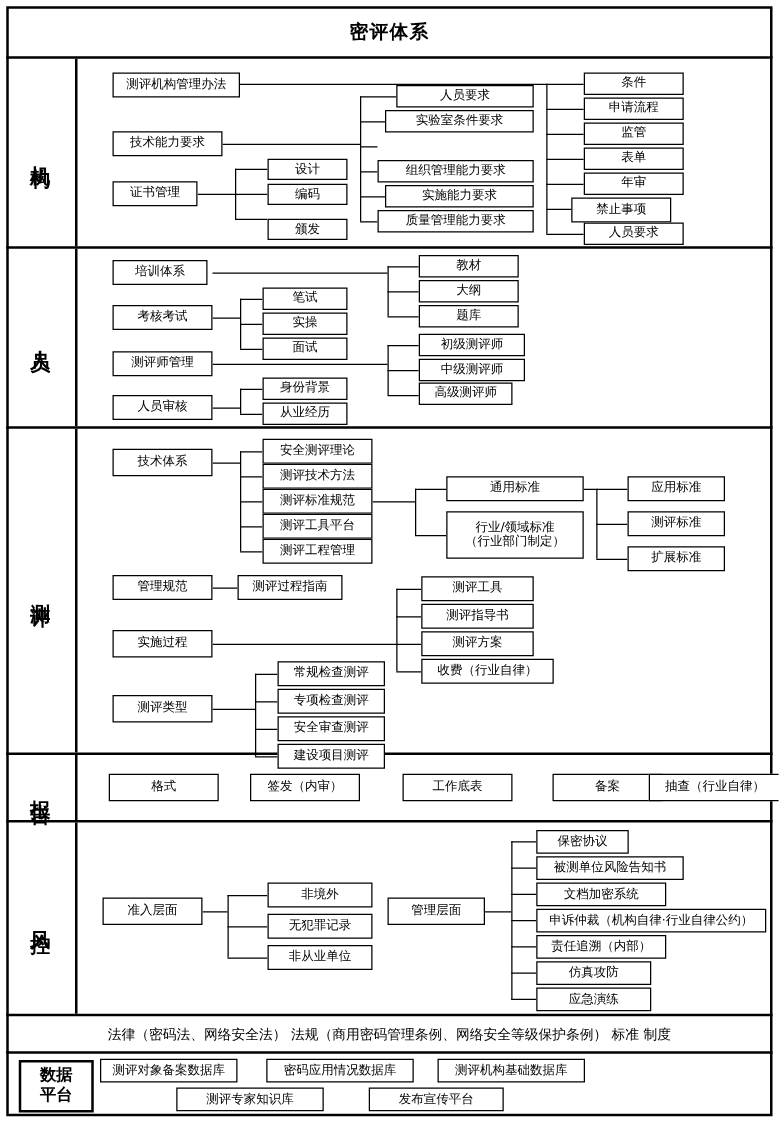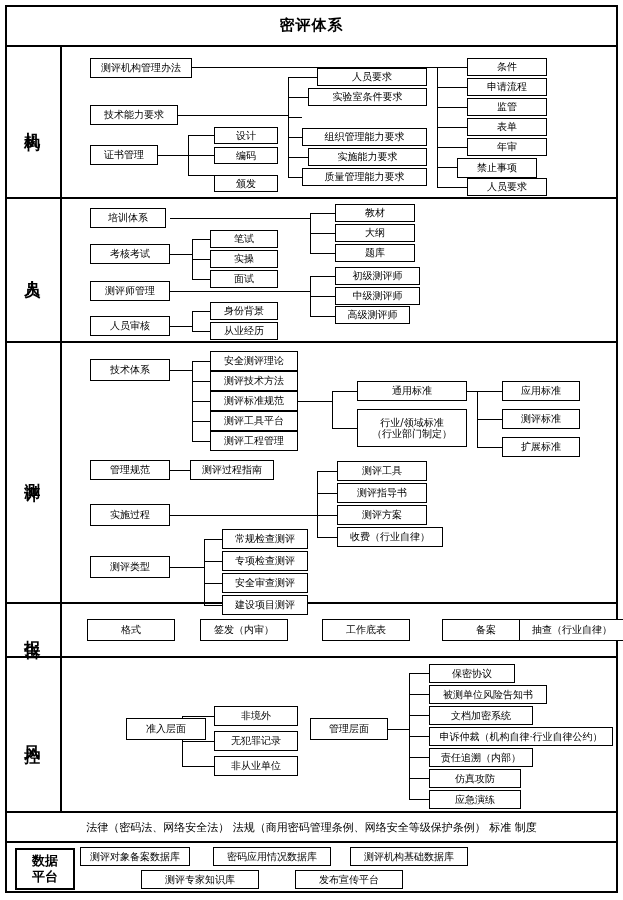--- a/index.html
+++ b/index.html
@@ -285,33 +285,33 @@
       <div class="node" style="left:457px;top:15px;width:106px;height:22px;">抽查（行业自律）</div>
     </div>
   </div>
 
   <div class="band" style="top:658px;height:155px;">
     <div class="band-label">
       <span>风控</span>
     </div>
     <div class="band-body">
 
-      <div class="node" style="left:20px;top:60px;width:80px;height:22px;margin-left:44px;">准入层面</div>
+      <div class="node" style="left:20px;top:60px;width:80px;height:22px;">准入层面</div>
       <div class="node" style="left:152px;top:48px;width:84px;height:20px;">非境外</div>
       <div class="node" style="left:152px;top:73px;width:84px;height:20px;">无犯罪记录</div>
       <div class="node" style="left:152px;top:98px;width:84px;height:20px;">非从业单位</div>
       <div class="h-line" style="left:100px;top:71px;width:20px;"></div>
       <div class="v-line" style="left:120px;top:58px;height:50px;"></div>
       <div class="h-line" style="left:120px;top:58px;width:32px;"></div>
       <div class="h-line" style="left:120px;top:83px;width:32px;"></div>
       <div class="h-line" style="left:120px;top:108px;width:32px;"></div>
 
       <div class="node" style="left:248px;top:60px;width:78px;height:22px;">管理层面</div>
 
-      <div class="node" style="left:367px;top:6px;width:86px;height:19px;">保密协议</div>
+      <div class="node" style="left:367px;top:6px;width:74px;height:19px;">保密协议</div>
       <div class="node" style="left:367px;top:27px;width:118px;height:19px;">被测单位风险告知书</div>
       <div class="node" style="left:367px;top:48px;width:104px;height:19px;">文档加密系统</div>
       <div class="node" style="left:367px;top:69px;width:184px;height:19px;">申诉仲裁（机构自律·行业自律公约）</div>
       <div class="node" style="left:367px;top:90px;width:104px;height:19px;">责任追溯（内部）</div>
       <div class="node" style="left:367px;top:111px;width:92px;height:19px;">仿真攻防</div>
       <div class="node" style="left:367px;top:132px;width:92px;height:19px;">应急演练</div>
 
       <div class="h-line" style="left:326px;top:71px;width:21px;"></div>
       <div class="v-line" style="left:347px;top:15px;height:127px;"></div>
       <div class="h-line" style="left:347px;top:15px;width:20px;"></div>

